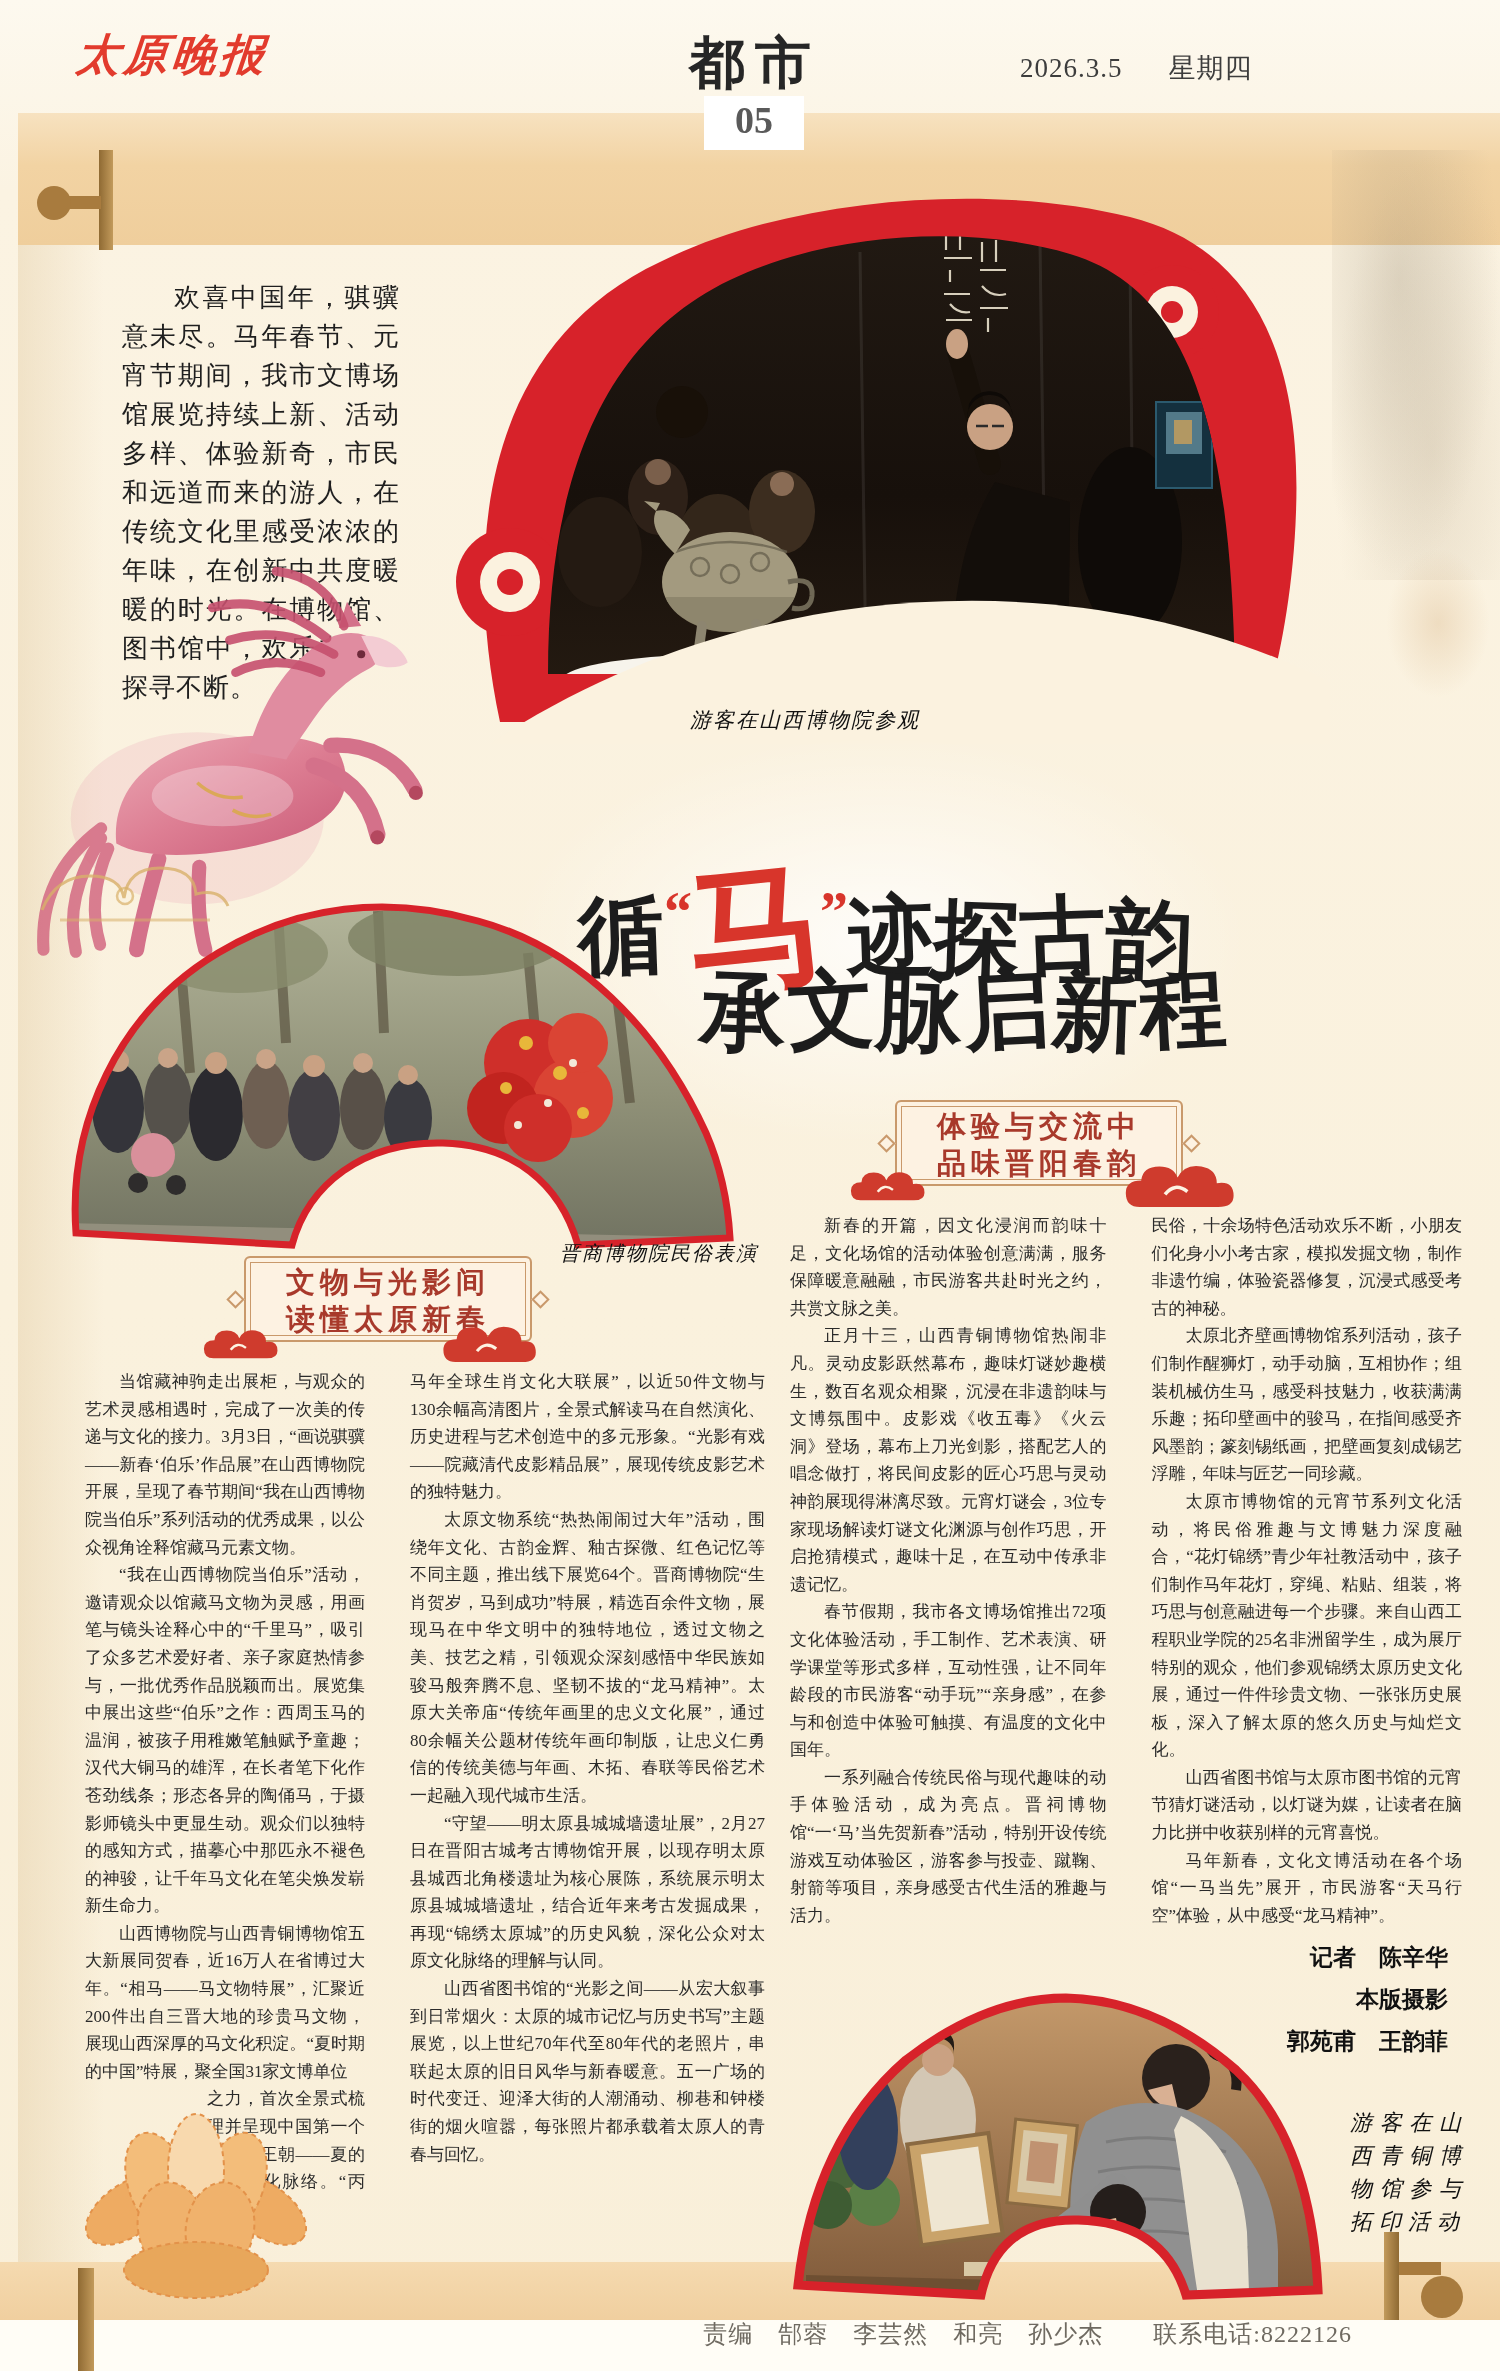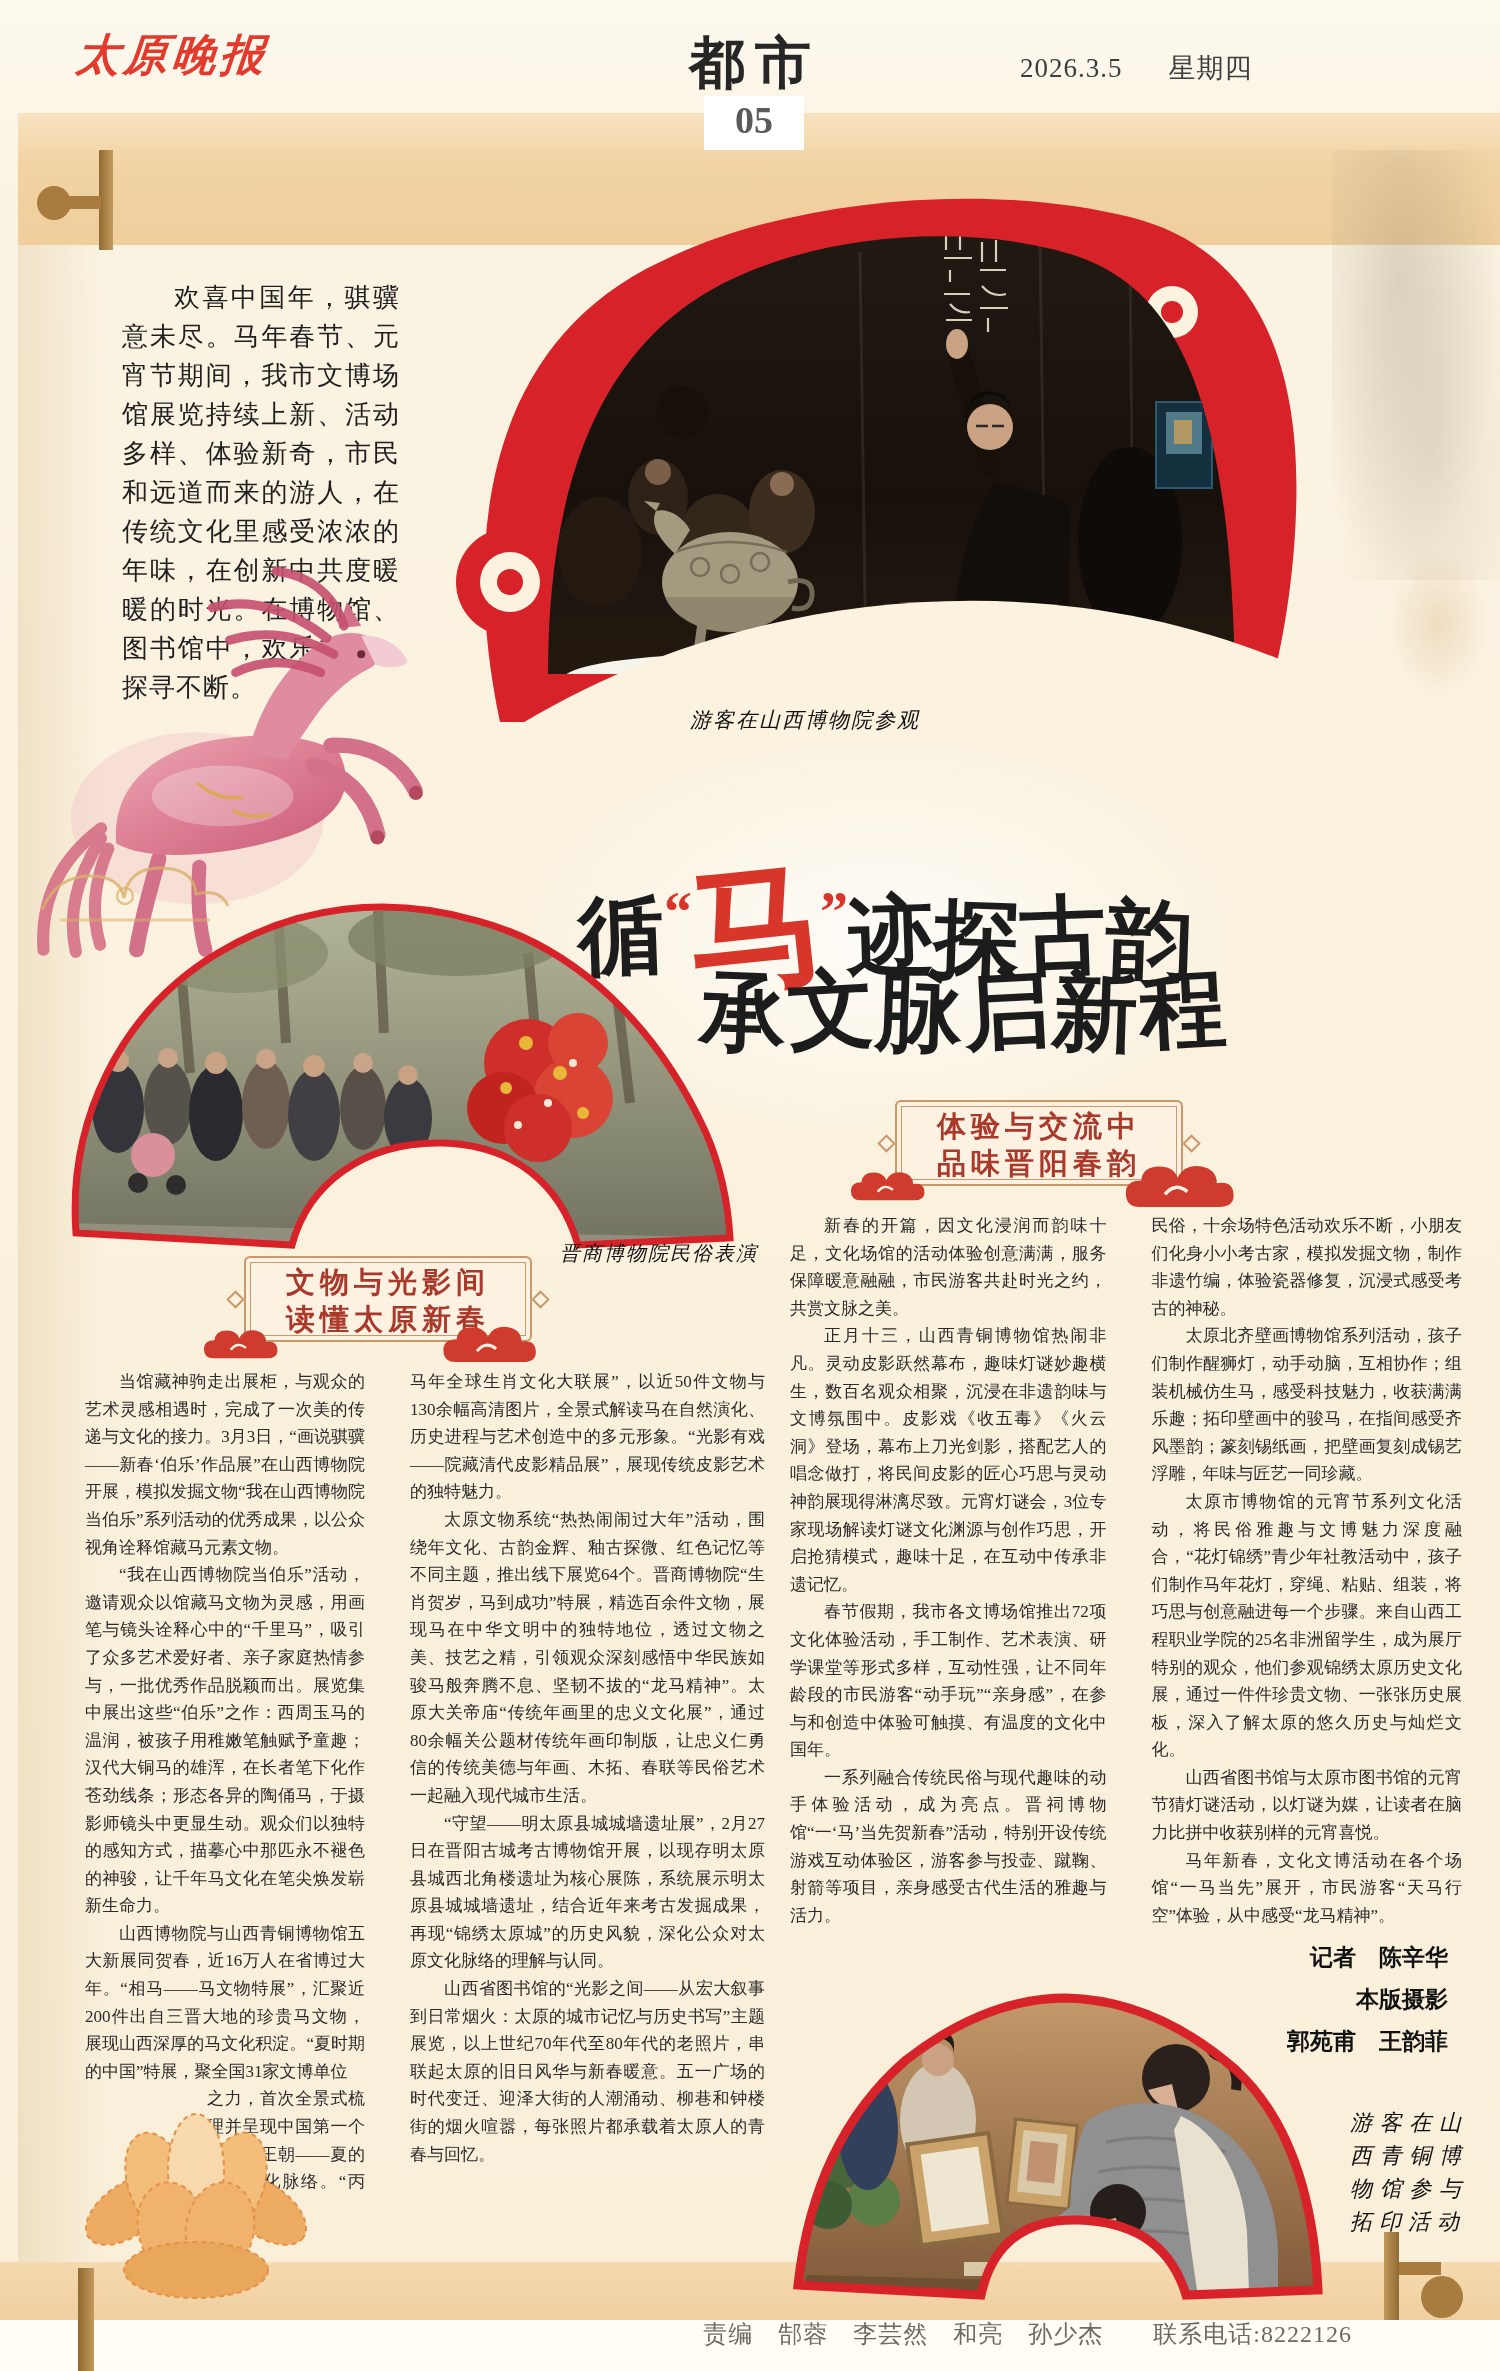--- a/index.html
+++ b/index.html
@@ -305,21 +305,21 @@
       <div class="t">读懂太原新春</div>
       <svg class="cloud" style="left:-44px;bottom:-24px">
           <use href="#cloudsym"></use>
         </svg>
       <svg class="cloud" style="right:-20px;bottom:-28px;width:110px;height:48px">
           <use href="#cloudsym"></use>
         </svg>
     </div>
     <div class="cols">
       <div class="c1">
-        <p>当馆藏神驹走出展柜，与观众的艺术灵感相遇时，完成了一次美的传递与文化的接力。3月3日，“画说骐骥——新春‘伯乐’作品展”在山西博物院开展，模拟发掘文物“我在山西博物院当伯乐”系列活动的优秀成果，以公众视角诠释馆藏马元素文物。</p>
+        <p>当馆藏神驹走出展柜，与观众的艺术灵感相遇时，完成了一次美的传递与文化的接力。3月3日，“画说骐骥——新春‘伯乐’作品展”在山西博物院开展，呈现了春节期间“我在山西博物院当伯乐”系列活动的优秀成果，以公众视角诠释馆藏马元素文物。</p>
         <p>“我在山西博物院当伯乐”活动，邀请观众以馆藏马文物为灵感，用画笔与镜头诠释心中的“千里马”，吸引了众多艺术爱好者、亲子家庭热情参与，一批优秀作品脱颖而出。展览集中展出这些“伯乐”之作：西周玉马的温润，被孩子用稚嫩笔触赋予童趣；汉代大铜马的雄浑，在长者笔下化作苍劲线条；形态各异的陶俑马，于摄影师镜头中更显生动。观众们以独特的感知方式，描摹心中那匹永不褪色的神骏，让千年马文化在笔尖焕发崭新生命力。</p>
         <p>山西博物院与山西青铜博物馆五大新展同贺春，近16万人在省博过大年。“相马——马文物特展”，汇聚近200件出自三晋大地的珍贵马文物，展现山西深厚的马文化积淀。“夏时期的中国”特展，聚全国31家文博单位</p>
         <div class="tail">之力，首次全景式梳理并呈现中国第一个世袭制王朝——夏的完整文化脉络。“丙午</div>
       </div>
       <div class="c2">
         <p class="noind">马年全球生肖文化大联展”，以近50件文物与130余幅高清图片，全景式解读马在自然演化、历史进程与艺术创造中的多元形象。“光影有戏——院藏清代皮影精品展”，展现传统皮影艺术的独特魅力。</p>
         <p>太原文物系统“热热闹闹过大年”活动，围绕年文化、古韵金辉、釉古探微、红色记忆等不同主题，推出线下展览64个。晋商博物院“生肖贺岁，马到成功”特展，精选百余件文物，展现马在中华文明中的独特地位，透过文物之美、技艺之精，引领观众深刻感悟中华民族如骏马般奔腾不息、坚韧不拔的“龙马精神”。太原大关帝庙“传统年画里的忠义文化展”，通过80余幅关公题材传统年画印制版，让忠义仁勇信的传统美德与年画、木拓、春联等民俗艺术一起融入现代城市生活。</p>
         <p>“守望——明太原县城城墙遗址展”，2月27日在晋阳古城考古博物馆开展，以现存明太原县城西北角楼遗址为核心展陈，系统展示明太原县城城墙遗址，结合近年来考古发掘成果，再现“锦绣太原城”的历史风貌，深化公众对太原文化脉络的理解与认同。</p>
         <p>山西省图书馆的“光影之间——从宏大叙事到日常烟火：太原的城市记忆与历史书写”主题展览，以上世纪70年代至80年代的老照片，串联起太原的旧日风华与新春暖意。五一广场的时代变迁、迎泽大街的人潮涌动、柳巷和钟楼街的烟火喧嚣，每张照片都承载着太原人的青春与回忆。</p>
       </div>

